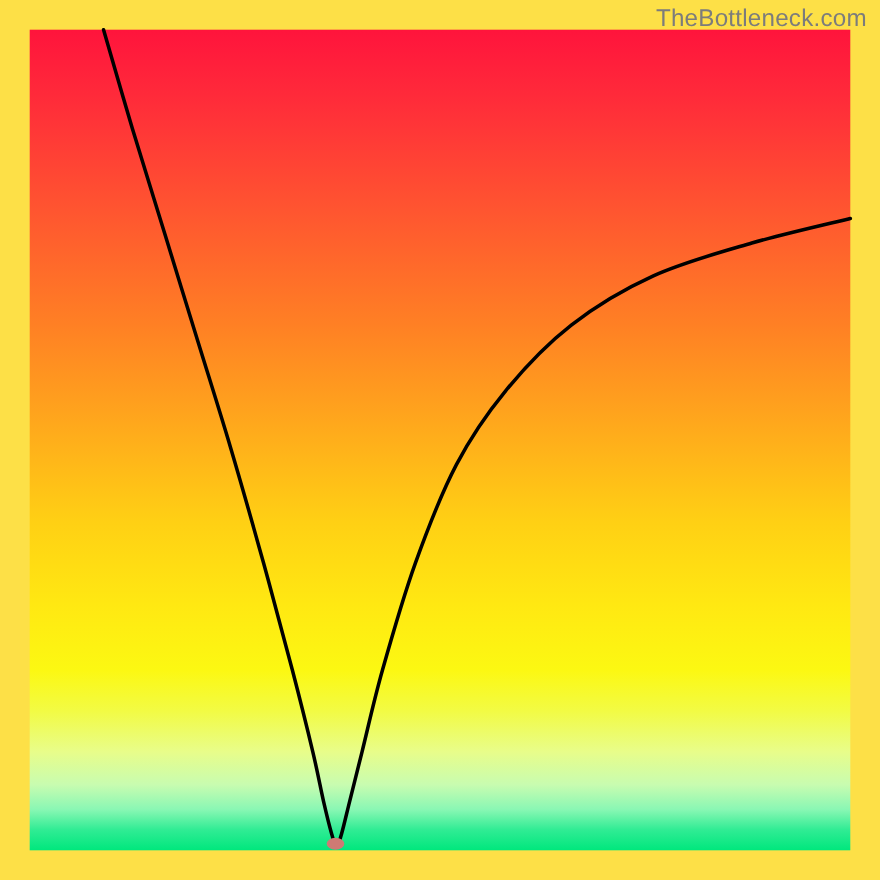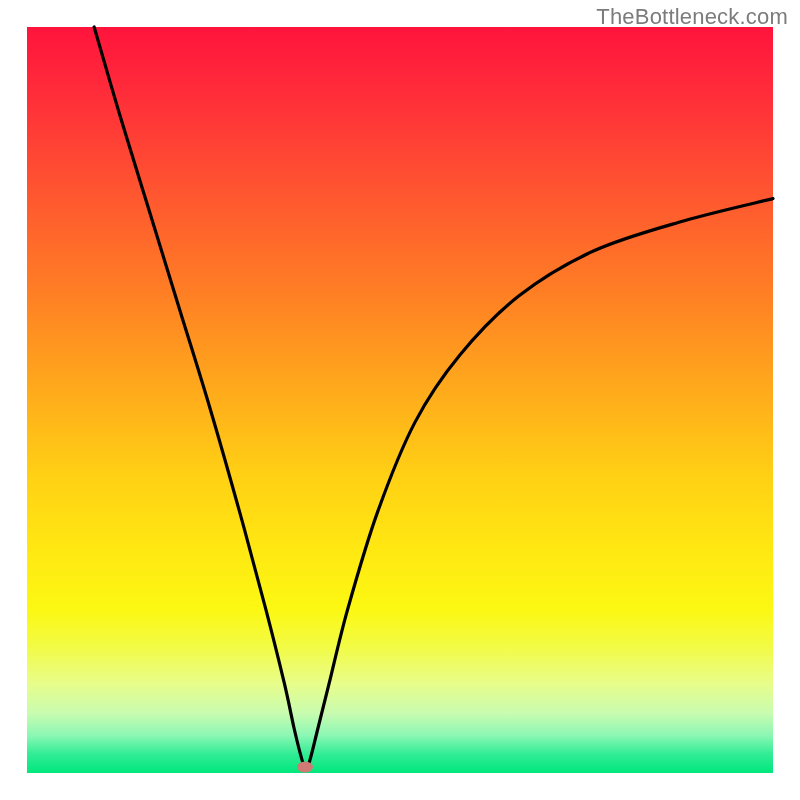--- a/index.html
+++ b/index.html
@@ -9,21 +9,21 @@
     height: 800px;
     background: #000;
     overflow: hidden;
   }
   .frame {
     position: absolute;
     left: 0;
     top: 0;
     width: 800px;
     height: 800px;
-    background: #ffffff;
+    background: #fde047;
   }
   .plot-area {
     position: absolute;
     left: 27px;
     top: 27px;
     width: 746px;
     height: 746px;
     background: linear-gradient(
       to bottom,
       #ff143c 0%,

